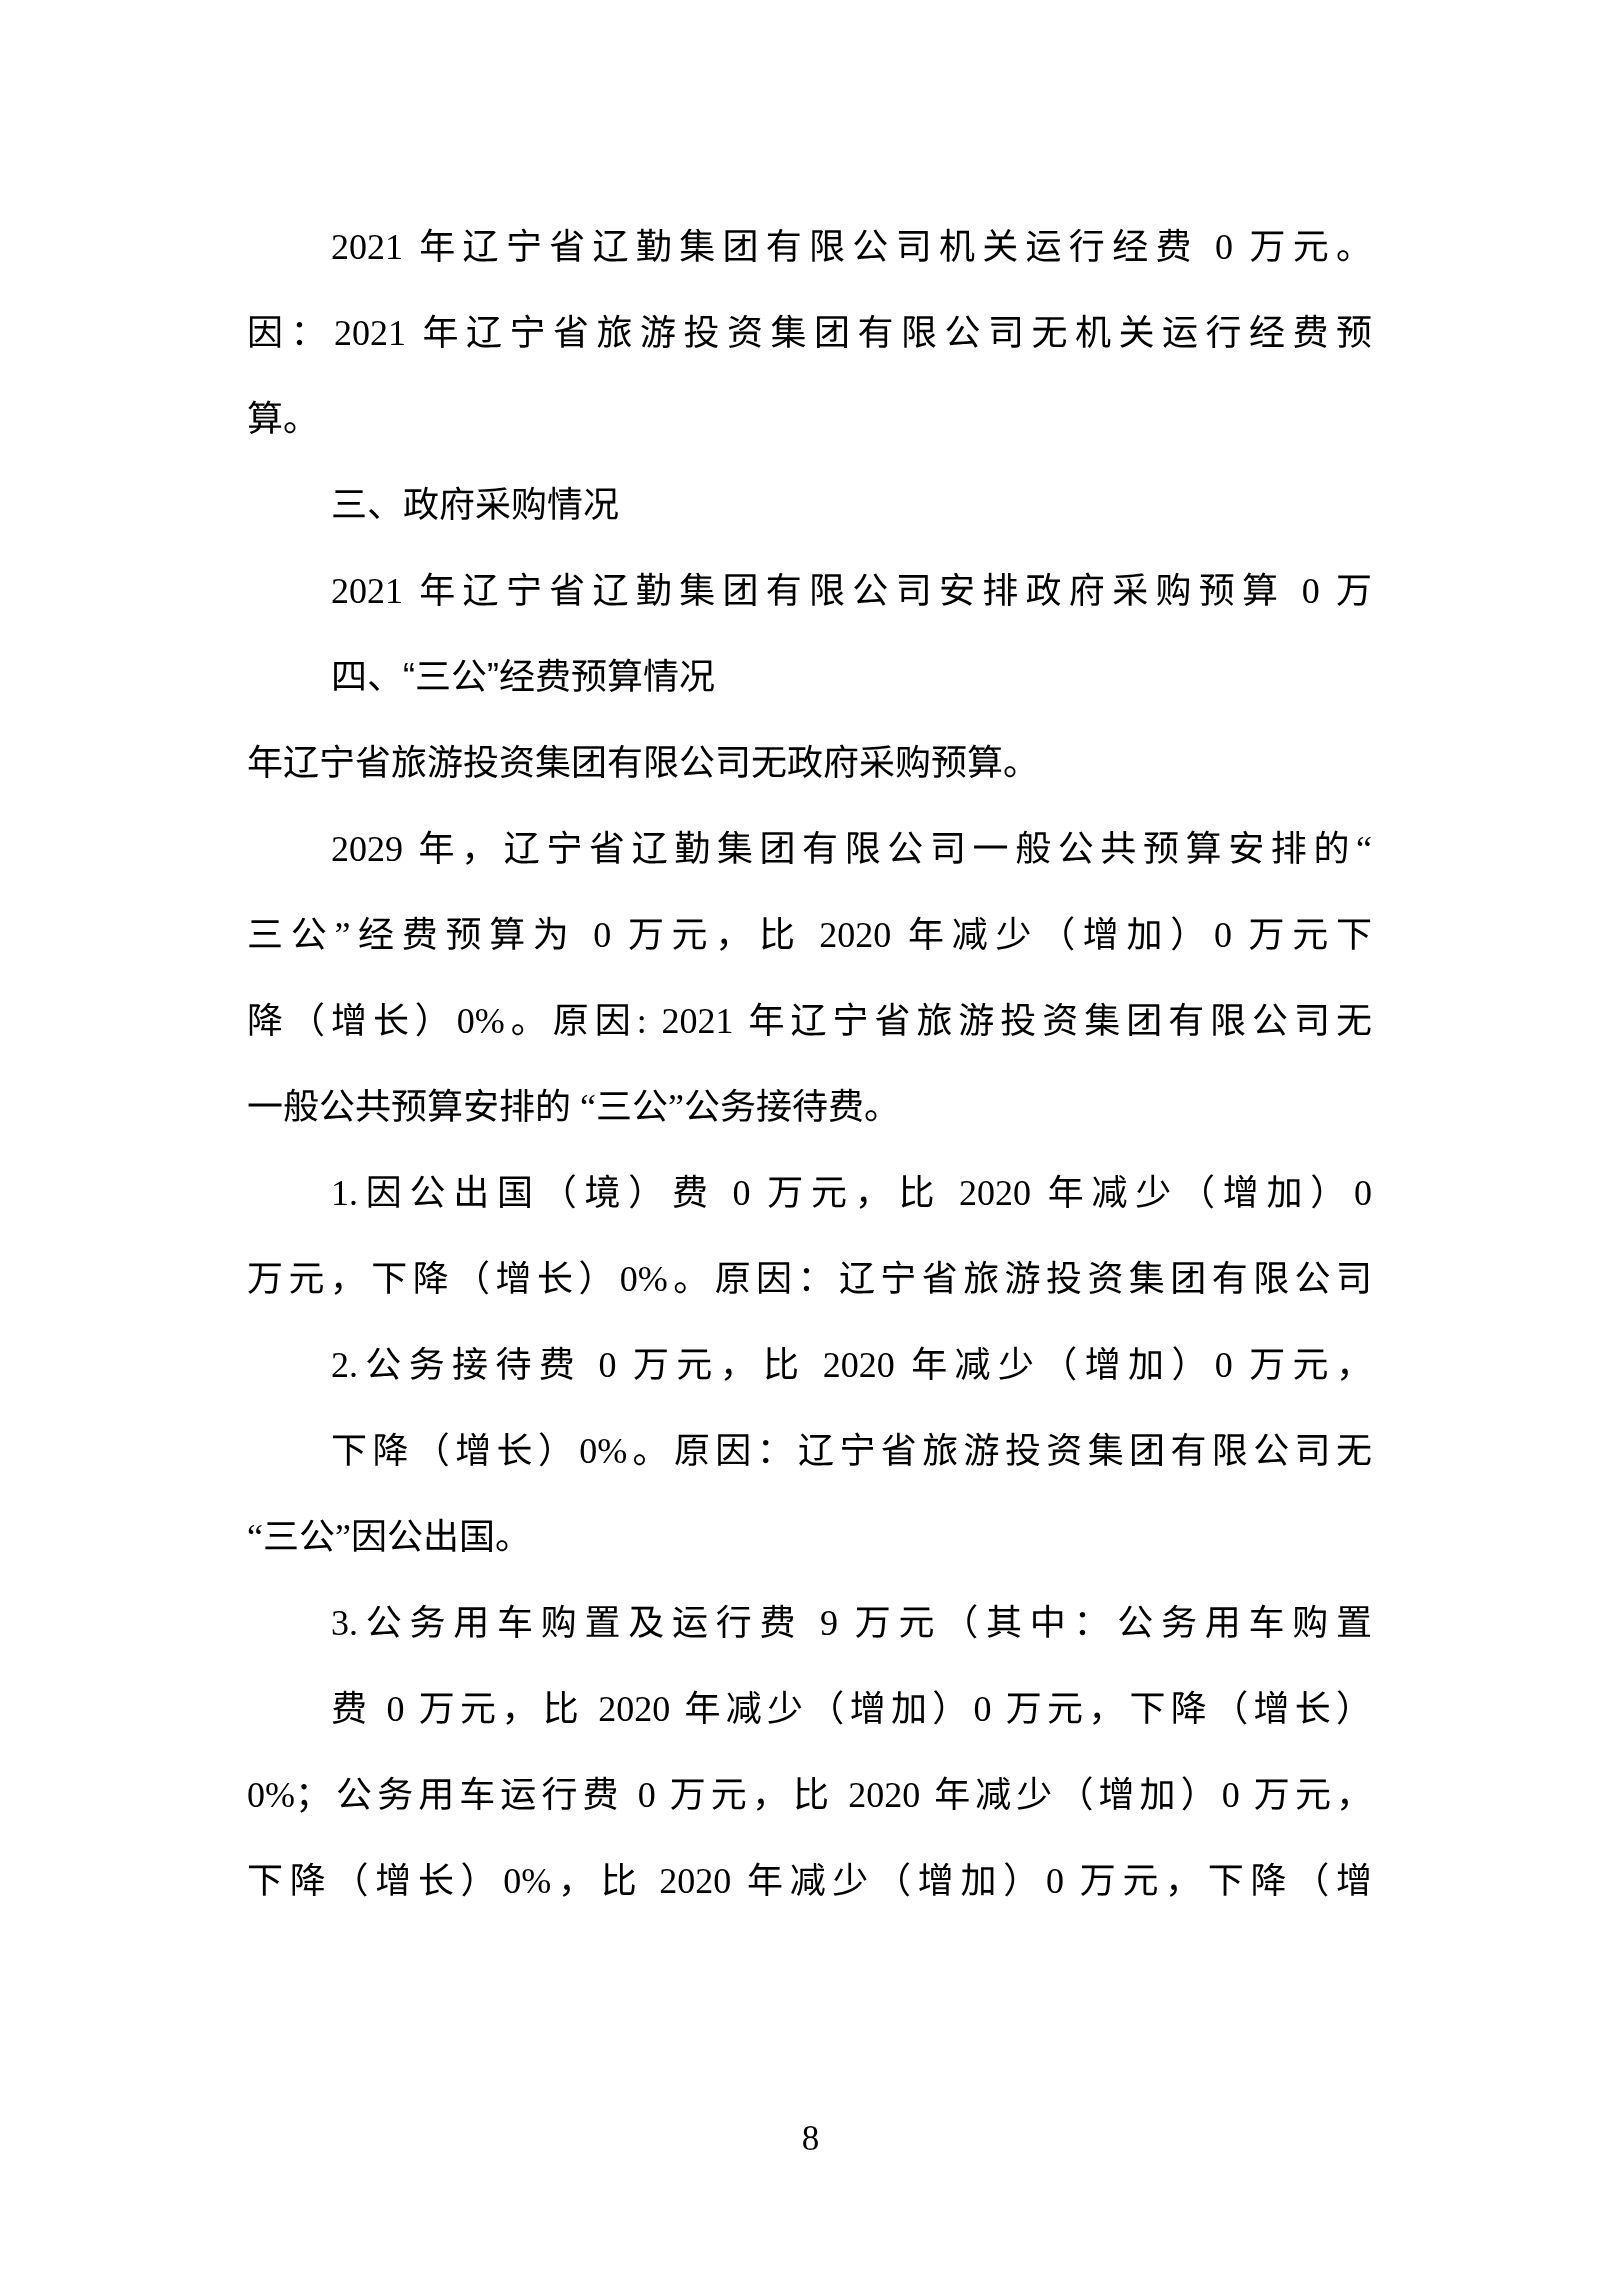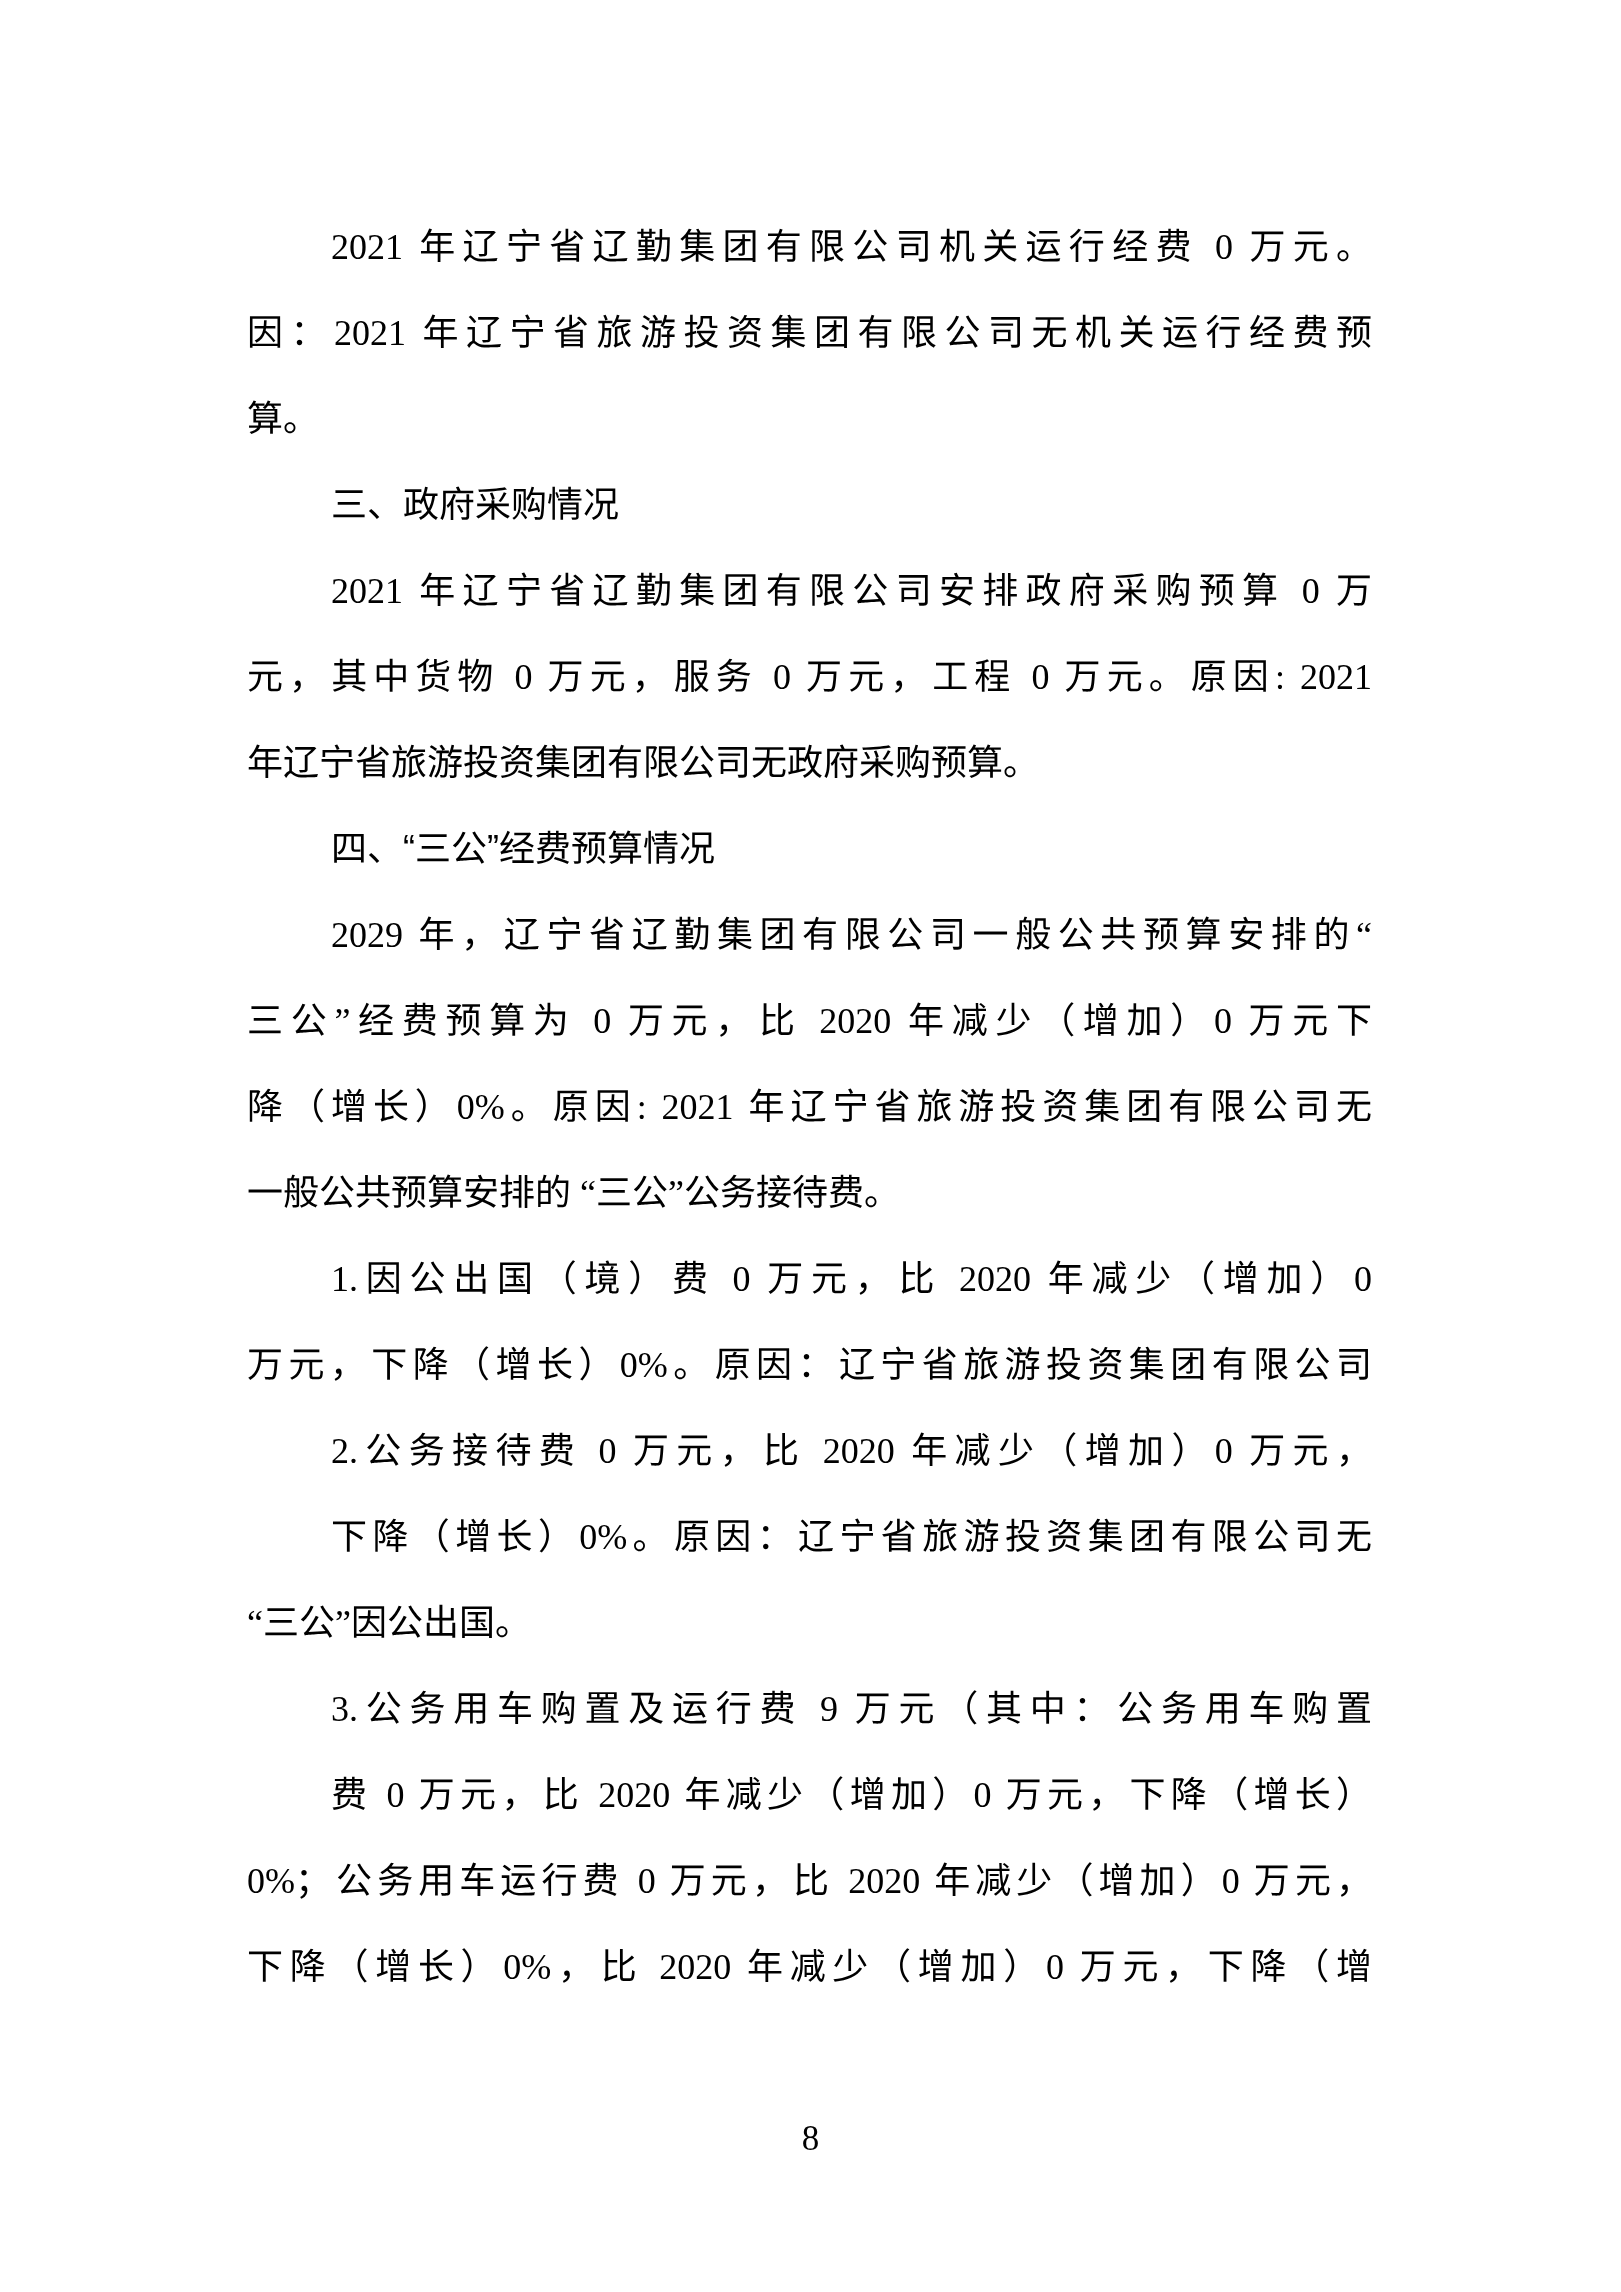--- a/index.html
+++ b/index.html
@@ -63,24 +63,23 @@
 <div class="page">
   <div class="content">
 
     <div class="line indent fill"><span>2021 年辽宁省辽勤集团有限公司机关运行经费 0 万元。</span></div>
     <div class="line fill boldline">因：2021 年辽宁省旅游投资集团有限公司无机关运行经费预</div>
     <div class="line boldline">算。</div>
 
     <div class="line indent heading">三、政府采购情况</div>
 
     <div class="line indent fill">2021 年辽宁省辽勤集团有限公司安排政府采购预算 0 万</div>
-    <div class="line fill">元，其中货物 0 万元，服务 0 万元，工程 0 万元。原因: 2021</div>
+    <div class="line indent heading">四、“三公”经费预算情况</div>
+
     <div class="line">年辽宁省旅游投资集团有限公司无政府采购预算。</div>
-
-    <div class="line indent heading">四、“三公”经费预算情况</div>
 
     <div class="line indent fill">2029 年，辽宁省辽勤集团有限公司一般公共预算安排的“</div>
     <div class="line fill">三公”经费预算为 0 万元，比 2020 年减少（增加）0 万元下</div>
     <div class="line fill">降（增长）0%。原因: 2021 年辽宁省旅游投资集团有限公司无</div>
     <div class="line">一般公共预算安排的 “三公”公务接待费。</div>
 
     <div class="line indent fill">1.因公出国（境）费 0 万元，比 2020 年减少（增加）0</div>
     <div class="line fill">万元，下降（增长）0%。原因：辽宁省旅游投资集团有限公司</div>
 
     <div class="line indent fill">2.公务接待费 0 万元，比 2020 年减少（增加）0 万元，</div>

